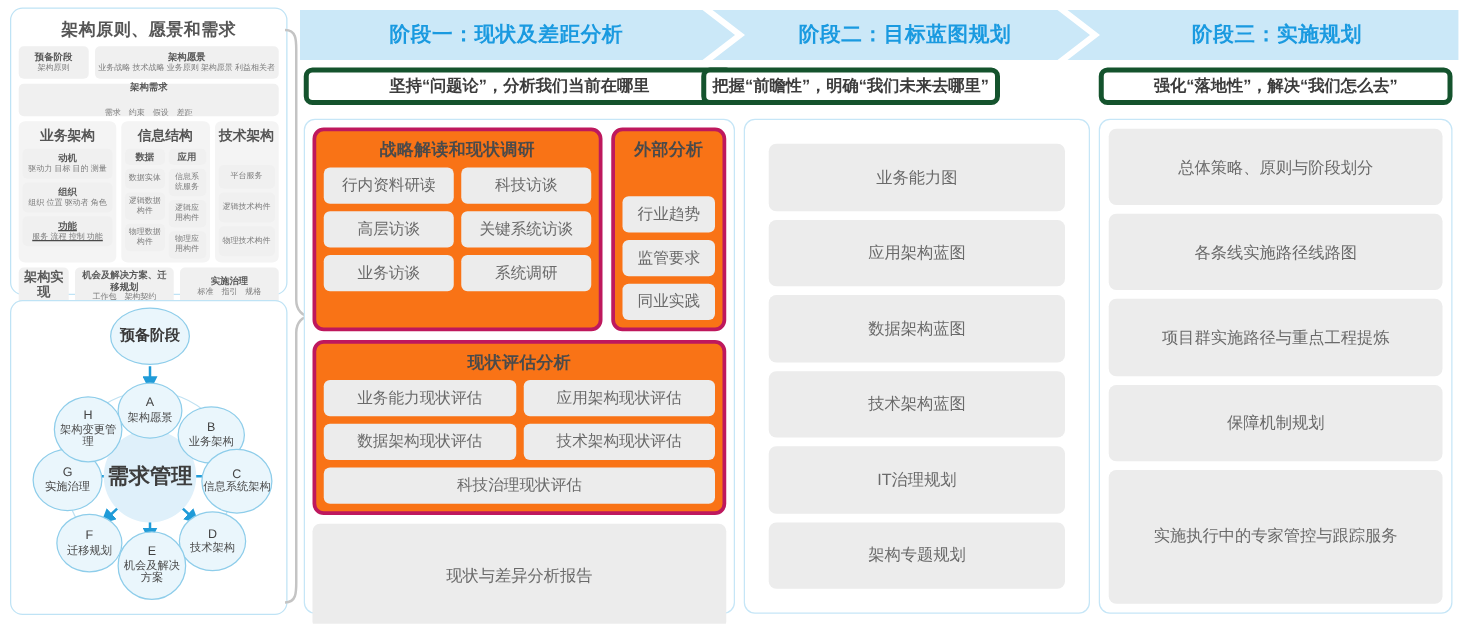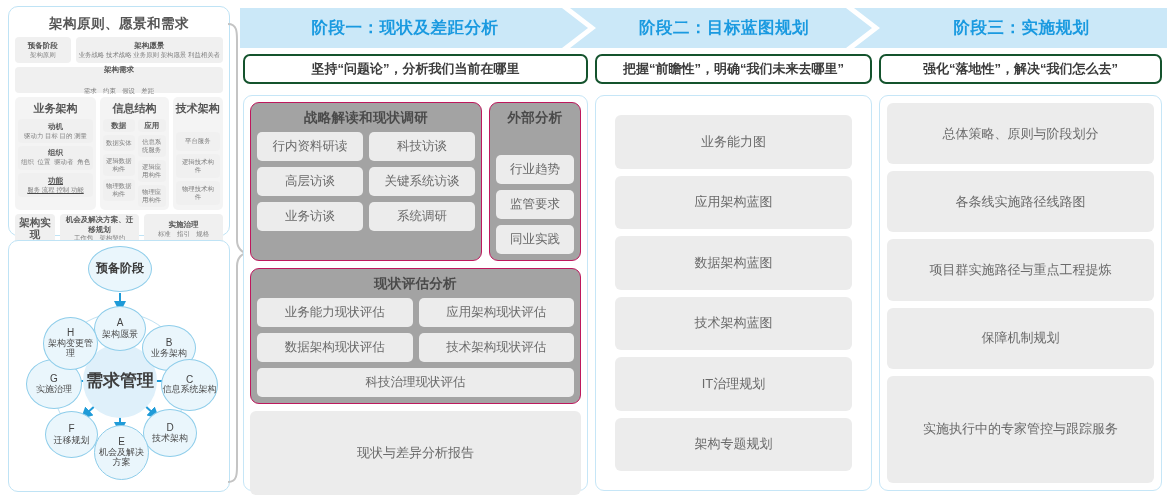--- a/index.html
+++ b/index.html
@@ -65,37 +65,37 @@
   
   .chev-wrap{position:absolute;left:240px;top:8px;width:927px;height:40px;}
   .chev-label{
     position:absolute;top:0;height:40px;display:flex;align-items:center;justify-content:center;
     font-weight:bold;font-size:16.5px;color:#1a9ae0;letter-spacing:.5px;
   }
 
   
   .sub-pill{
     position:absolute;top:54px;height:30px;
-    border:2px solid #14532d;border-radius:7px;background:#fff;
+    border:4px solid #14532d;border-radius:7px;background:#fff;
     display:flex;align-items:center;justify-content:center;
     font-weight:bold;font-size:13px;color:#3c3c3c;box-sizing:border-box;
   }
 
   
   .col{
     position:absolute;top:95px;height:396px;
     border:1px solid #c6e6f7;border-radius:9px;background:#fff;
     box-sizing:border-box;
   }
   .col1{left:243px;width:345px;padding:6px;}
   .col2{left:595px;width:277px;padding:19px;}
   .col3{left:879px;width:283px;padding:7px;}
 
   .inner-card{
-    border:1px solid #be185d;border-radius:9px;background:#a3a3a3;
+    border:3px solid #be185d;border-radius:9px;background:#f97316;
     box-sizing:border-box;padding:5px 6px 6px;
   }
   .ic-title{
     text-align:center;font-weight:bold;font-size:13.5px;color:#4a4a4a;
     margin:1px 0 5px;letter-spacing:.3px;
   }
   .chip{
     background:#ececec;border-radius:5px;
     display:flex;align-items:center;justify-content:center;
     text-align:left;color:#6a6a6a;font-size:12.5px;
@@ -149,21 +149,21 @@
 
     <div class="lp-sec">
 
       <div class="lp-col" style="width:82px;">
         <div class="lp-col-title">业务架构</div>
         <div class="stack">
           <div class="cellbox" style="height:24px;">
             <span class="cell-h">动机</span>
             <span class="cell-s">驱动力 目标 目的 测量</span>
           </div>
-          <div class="cellbox" style="height:24px;font-family:Liberation Mono, monospace;">
+          <div class="cellbox" style="height:24px;">
             <span class="cell-h">组织</span>
             <span class="cell-s">组织 位置 驱动者 角色</span>
           </div>
           <div class="cellbox" style="height:24px;text-decoration:underline;">
             <span class="cell-h">功能</span>
             <span class="cell-s">服务 流程 控制 功能</span>
           </div>
         </div>
       </div>
 
@@ -331,21 +331,21 @@
       <span>阶段二：目标蓝图规划</span>
     </div>
     <div class="chev-label" style="left:636px;width:291px;">
       <span>阶段三：实施规划</span>
     </div>
   </div>
 
   <div class="sub-pill" style="left:243px;width:345px;">
     <span>坚持“问题论”，分析我们当前在哪里</span>
   </div>
-  <div class="sub-pill" style="left:595px;width:277px;">
+  <div class="sub-pill" style="left:561px;width:239px;">
     <span>把握“前瞻性”，明确“我们未来去哪里”</span>
   </div>
   <div class="sub-pill" style="left:879px;width:283px;">
     <span>强化“落地性”，解决“我们怎么去”</span>
   </div>
 
   <div class="col col1">
 
     <div class="p1-top">
       <div class="inner-card p1-left">

